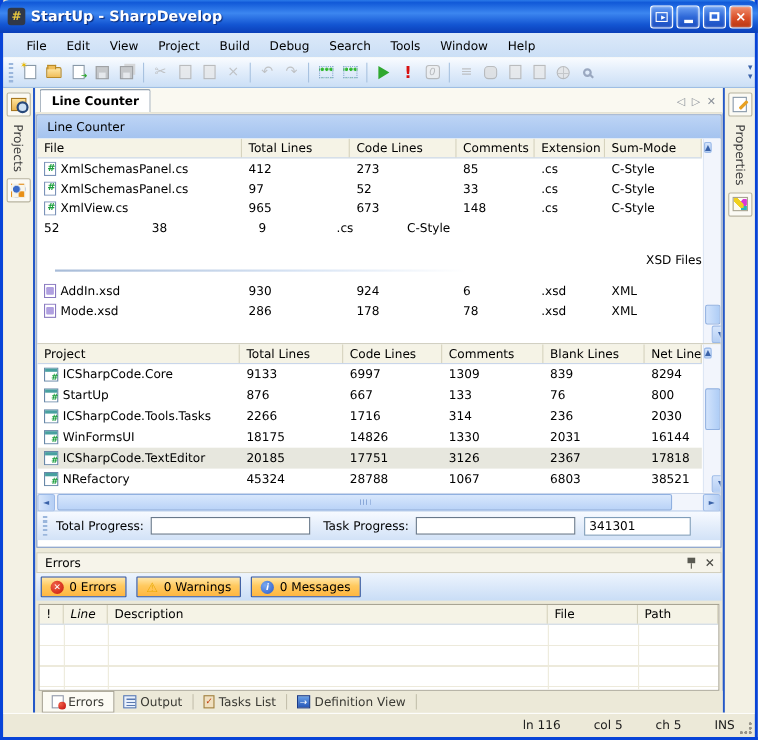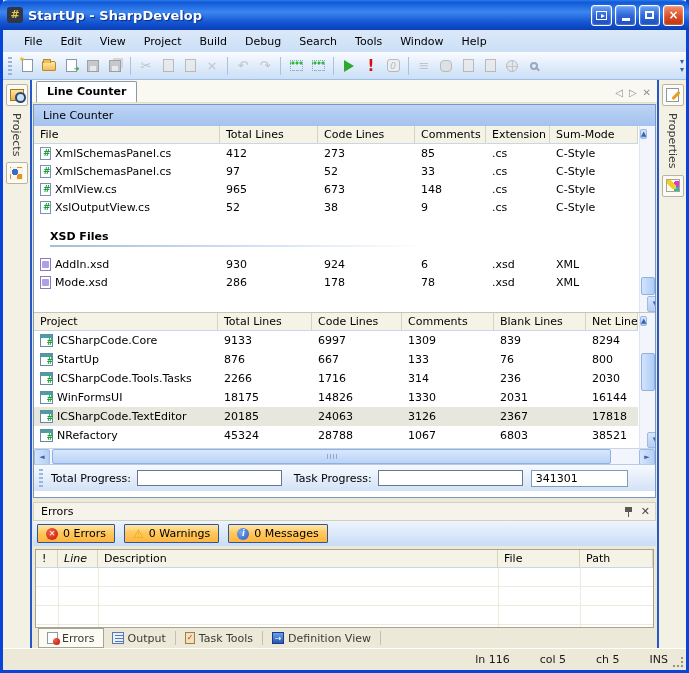--- a/index.html
+++ b/index.html
@@ -115,21 +115,21 @@
   .f1{width:186px;} .f2{width:98px;} .f3{width:97px;} .f4{width:71px;} .f5{width:64px;} .f6{flex:1;}
   
   .p1{width:184px;} .p2{width:94px;} .p3{width:90px;} .p4{width:92px;} .p5{width:92px;} .p6{flex:1;}
   .fic { width:11px; height:13px; background:#fff; border:1px solid #7A92B8; position:relative; margin-right:4px; flex:none; }
   .fic.cs::after { content:"#"; color:#1A9E3C; font-weight:bold; font-size:9px; position:absolute; left:2px; top:0; }
   .fic.xsd { border-color:#8A7AC0; }
   .fic.xsd::after { content:""; position:absolute; left:1px; top:2px; width:7px; height:7px; background:#B0A0E0; border-radius:1px; }
   .pic { width:13px; height:13px; border:1px solid #6888A8; background:#fff; position:relative; margin-right:4px; flex:none; }
   .pic::before { content:""; position:absolute; top:0; left:0; right:0; height:3px; background:#48A0A0; }
   .pic::after { content:"#"; color:#1A9E3C; font-weight:bold; font-size:8px; position:absolute; right:0; bottom:-1px; }
-  .section-label { font-weight:bold; padding:14px 0 2px 16px; }
+  .section-label { font-weight:normal; padding:14px 0 2px 16px;text-align:right; }
   .section-rule { height:2px; margin-left:16px; width:62%;
     background:linear-gradient(90deg,#A8BCD8 0%,#D8E4F4 60%,rgba(255,255,255,0) 100%); margin-bottom:8px; }
   .clip-row { opacity:.9; }
 
   
   .vscroll { position:absolute; top:0; right:0; bottom:0; width:16px; background:#F2F5FC; border-left:1px solid #DDE6F4; }
   .sb-btn { width:16px; height:16px; background:linear-gradient(180deg,#D6E5FB,#B4CEF4); border:1px solid #9CBAE8;
     border-radius:2px; color:#3A62A8; font-size:7px; text-align:center; line-height:14px; cursor:default; }
   .sb-btn.h { background:linear-gradient(90deg,#D6E5FB,#B4CEF4); }
   .vscroll .down { position:absolute; bottom:0; }
@@ -370,24 +370,20 @@
                   <i class="fic cs"></i>
                   <span>XmlView.cs</span>
                 </span>
               <span class="cell f2">965</span>
               <span class="cell f3">673</span>
               <span class="cell f4">148</span>
               <span class="cell f5">.cs</span>
               <span class="cell f6">C-Style</span>
             </div>
             <div class="trow">
-              <span class="cell f1">
-                  <i class="fic cs"></i>
-                  <span>XslOutputView.cs</span>
-                </span>
               <span class="cell f2">52</span>
               <span class="cell f3">38</span>
               <span class="cell f4">9</span>
               <span class="cell f5">.cs</span>
               <span class="cell f6">C-Style</span>
             </div>
 
             <div class="section-label">XSD Files</div>
             <div class="section-rule"></div>
 
@@ -476,21 +472,21 @@
               <span class="cell p4">1330</span>
               <span class="cell p5">2031</span>
               <span class="cell p6">16144</span>
             </div>
             <div class="trow prow selected">
               <span class="cell p1">
                   <i class="pic"></i>
                   <span>ICSharpCode.TextEditor</span>
                 </span>
               <span class="cell p2">20185</span>
-              <span class="cell p3">24063</span>
+              <span class="cell p3">17751</span>
               <span class="cell p4">3126</span>
               <span class="cell p5">2367</span>
               <span class="cell p6">17818</span>
             </div>
             <div class="trow prow">
               <span class="cell p1">
                   <i class="pic"></i>
                   <span>NRefactory</span>
                 </span>
               <span class="cell p2">45324</span>
@@ -575,21 +571,21 @@
           <i class="bt-err"></i>
           <span>Errors</span>
         </span>
         <span class="btab">
           <i class="bt-out"></i>
           <span>Output</span>
         </span>
         <span class="btab-sep"></span>
         <span class="btab">
           <i class="bt-task"></i>
-          <span>Task Tools</span>
+          <span>Tasks List</span>
         </span>
         <span class="btab-sep"></span>
         <span class="btab">
           <i class="bt-def">→</i>
           <span>Definition View</span>
         </span>
         <span class="btab-sep"></span>
       </div>
 
     </div>

